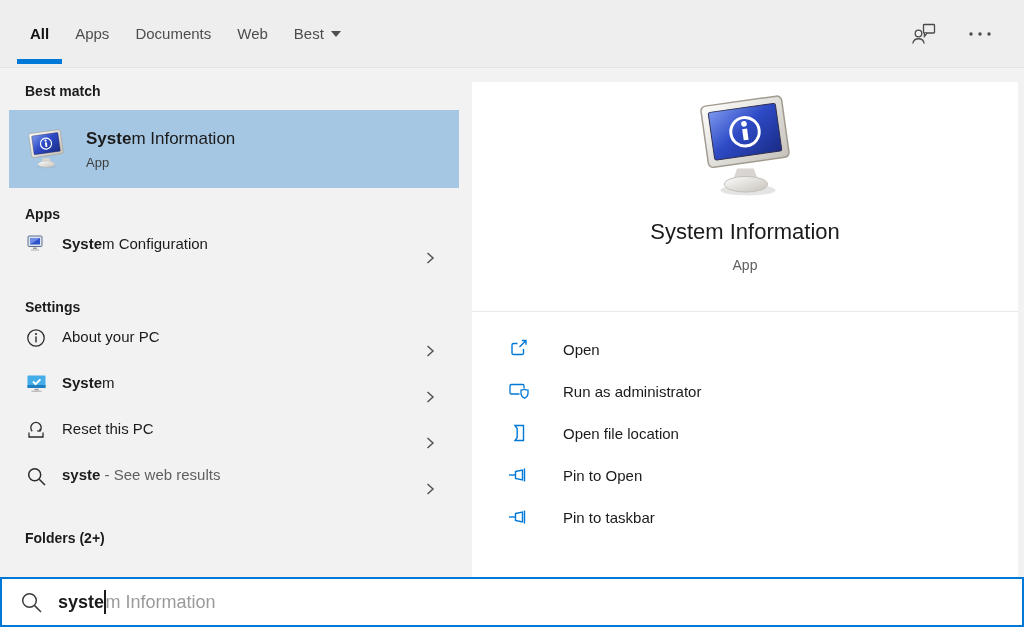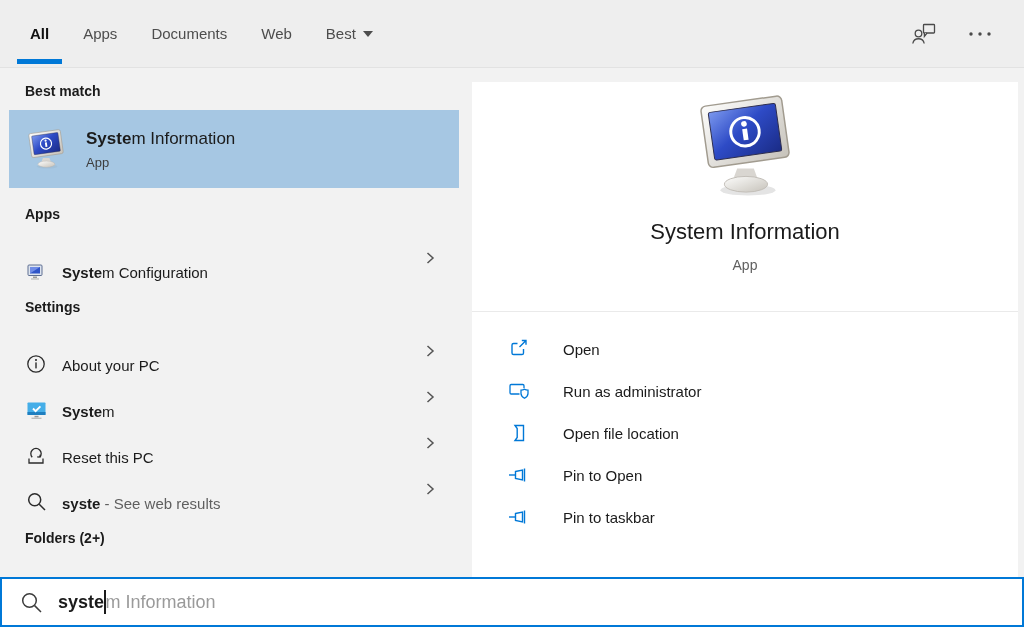--- a/index.html
+++ b/index.html
@@ -9,21 +9,21 @@
     background:#f2f2f2;
     color:#1b1b1b;
     position:relative;
   }
 
   
   .topbar {
     height:68px; background:#eeeeee; border-bottom:1px solid #e2e2e2;
     display:flex; align-items:stretch; padding:0 30px;
   }
-  .tabs { display:flex; gap:34px;text-align:center; }
+  .tabs { display:flex; gap:26px;text-align:center; }
   .tab {
     display:flex; align-items:center; gap:7px;
     font-size:15px; color:#4d4d4d; position:relative; cursor:default;
   }
   .tab.active { color:#111; font-weight:700; }
   .tab.active::after {
     content:""; position:absolute; left:-13px; right:-13px; bottom:3px;
     height:5px; background:#0078d7;
   }
   .topbar-right { margin-left:auto; display:flex; align-items:center; gap:30px; padding-right:2px; }
@@ -43,21 +43,21 @@
     height:78px; background:#a6c7e3; display:flex; align-items:center;
     padding:0 16px 0 14px;
   }
   .best-match-text { margin-left:17px; }
   .best-match-title { font-size:17px; line-height:21px; }
   .best-match-sub { font-size:13px; color:#3d3d3d; margin-top:6px; }
   .match { font-weight:700; }
   .rest { font-weight:400; }
 
   .result-row {
-    height:46px; display:flex; align-items:flex-end; padding:0 16px;
+    height:46px; display:flex; align-items:flex-start; padding:0 16px;
     position:relative; font-size:15px;
   }
   .result-icon { width:22px; display:flex; justify-content:center; margin-right:15px; flex:0 0 auto; }
   .result-label { white-space:nowrap; }
   .result-label .dim { color:#5f5f5f; font-weight:400; }
   .row-chevron { position:absolute; right:22px; top:50%; transform:translateY(-50%); display:flex; }
 
   
   .gutter { width:13px; }
   .preview-card {

